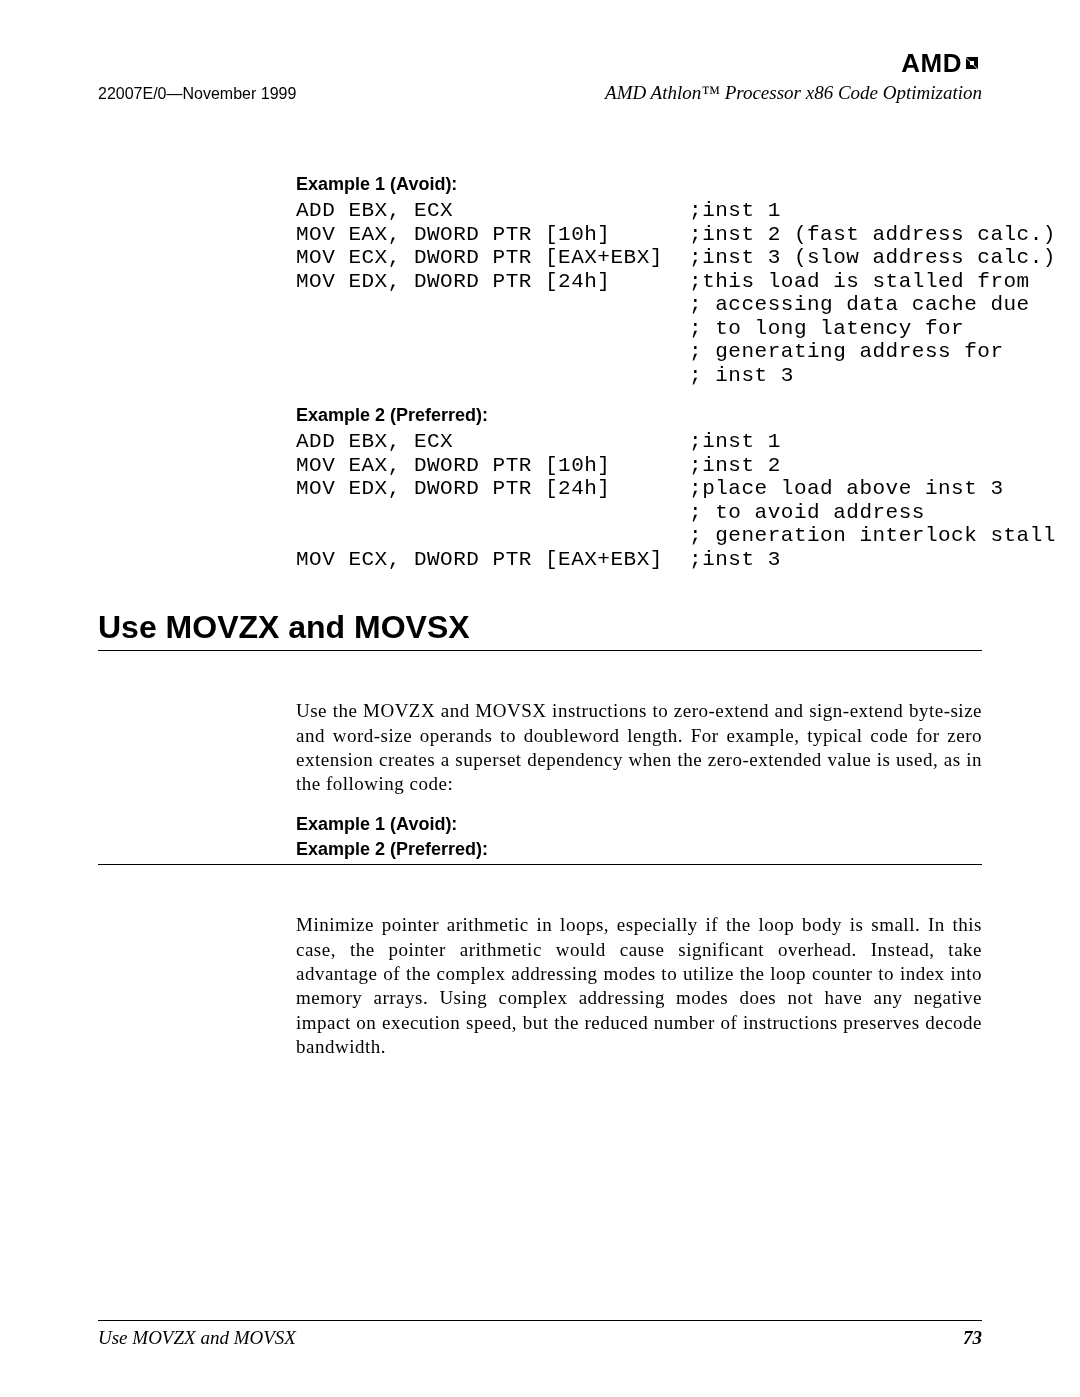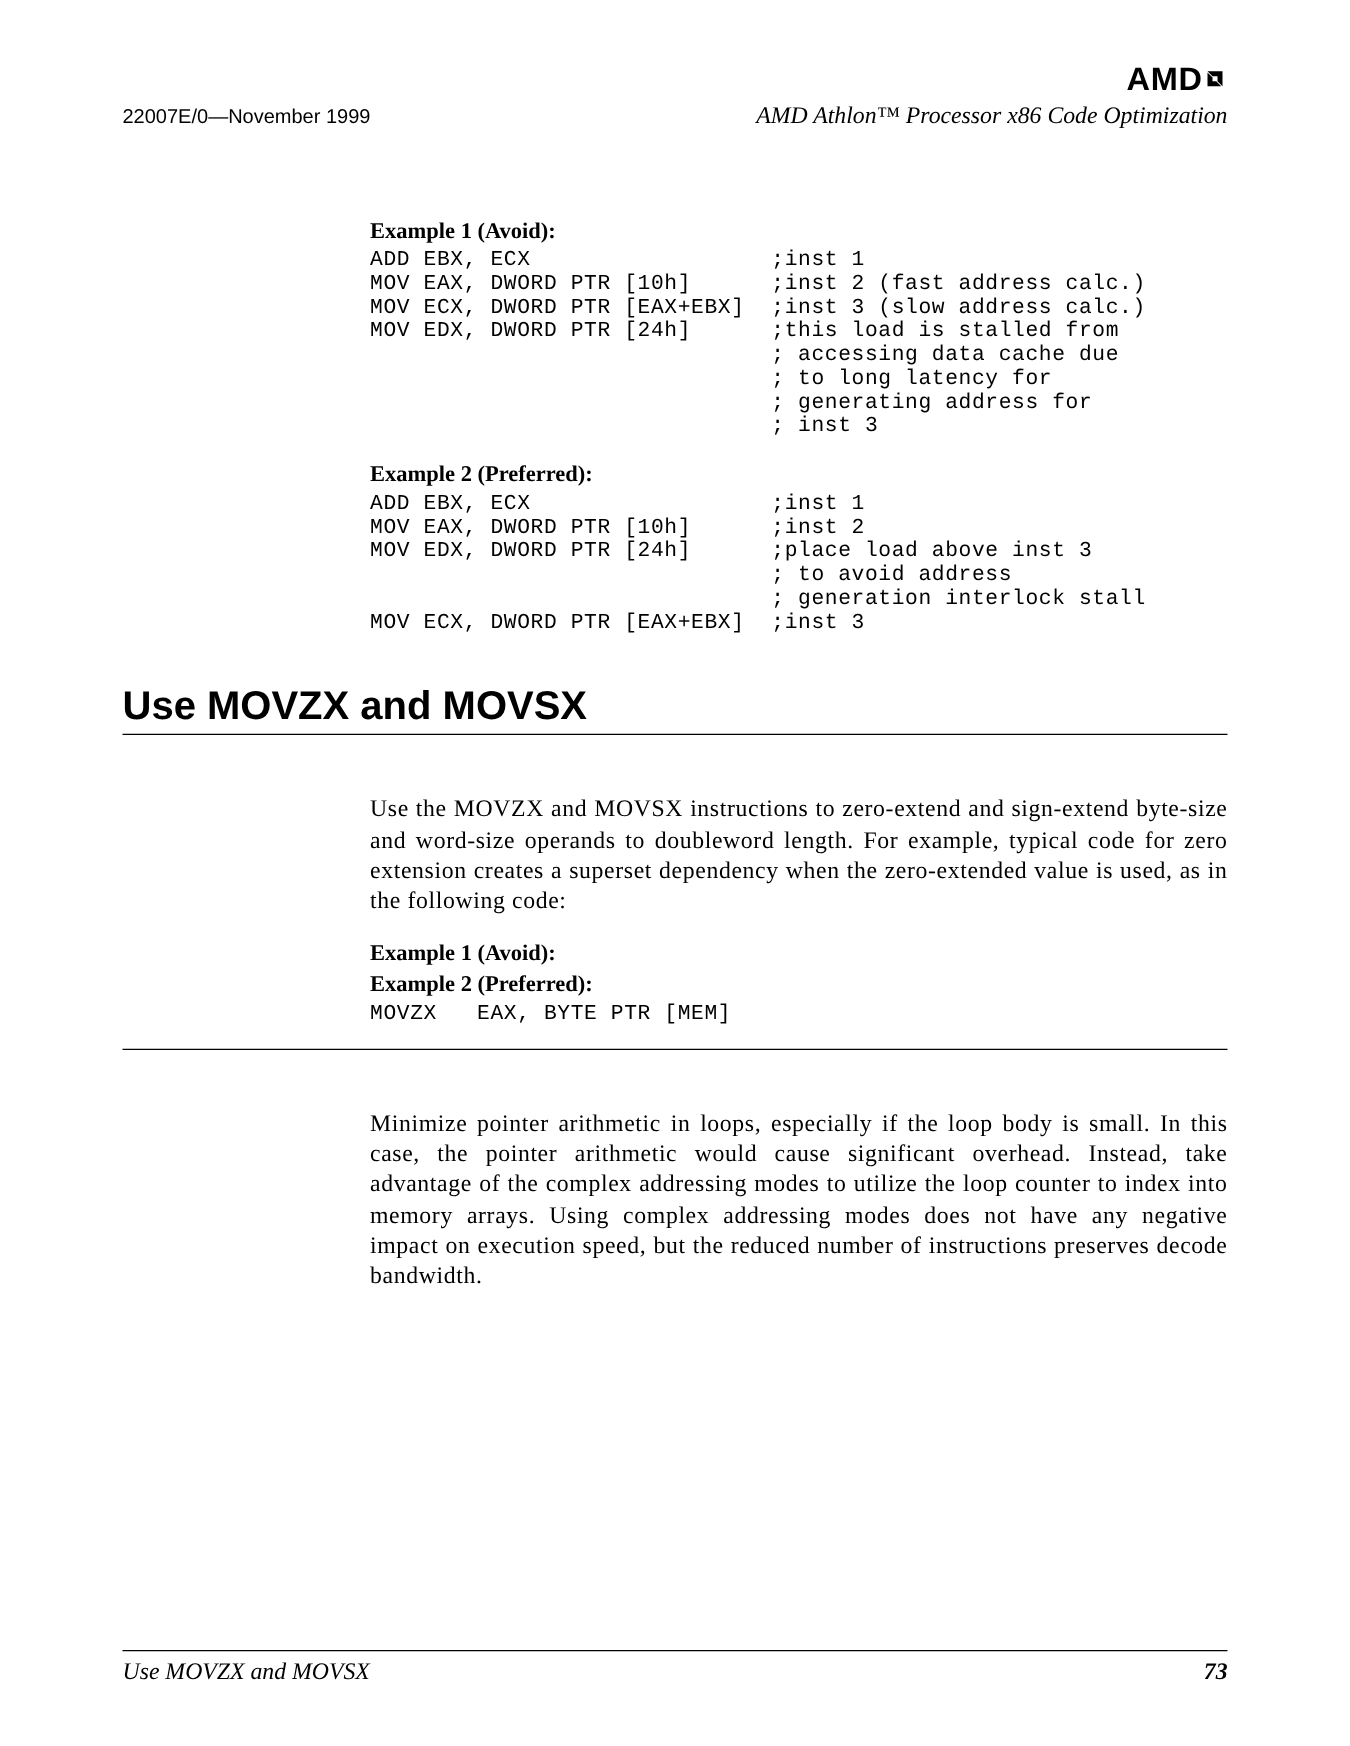--- a/index.html
+++ b/index.html
@@ -47,28 +47,28 @@
     font-size: 19px;
     text-align: center;
   }
   .content {
     margin-top: 70px;
   }
   .example-block {
     margin-left: 198px;
   }
   .example-title {
-    font-family: Liberation Serif, serif;
+    font-family: Liberation Sans, sans-serif;
     font-weight: 700;
     font-size: 18px;
     margin-bottom: 4px;
   }
   .code {
     font-family: 'Courier New', Courier, monospace;
-    font-size: 17px;
+    font-size: 21px;
     white-space: pre;
     letter-spacing: 0.5px;
     line-height: 1.12;
     margin-bottom: 18px;
   }
   .section-heading {
     font-family: Arial, Helvetica, sans-serif;
     font-weight: 900;
     font-size: 32px;
     margin-top: 38px;
@@ -144,21 +144,20 @@
 
     <h2 class="section-heading">Use MOVZX and MOVSX</h2>
     <hr class="section-rule">
 
     <p class="body-text">Use the MOVZX and MOVSX instructions to zero-extend and sign-extend byte-size and word-size operands to doubleword length. For example, typical code for zero extension creates a superset dependency when the zero-extended value is used, as in the following code:</p>
 
     <div class="example-block">
       <div class="example-title">Example 1 (Avoid):</div>
 
       <div class="example-title">Example 2 (Preferred):</div>
-      <div class="code">MOVZX   EAX, BYTE PTR [MEM]</div>
     </div>
 
     <hr class="section-rule">
 
     <p class="body-text">Minimize pointer arithmetic in loops, especially if the loop body is small. In this case, the pointer arithmetic would cause significant overhead. Instead, take advantage of the complex addressing modes to utilize the loop counter to index into memory arrays. Using complex addressing modes does not have any negative impact on execution speed, but the reduced number of instructions preserves decode bandwidth.</p>
 
   </div>
 
   <div class="footer">
     <div>Use MOVZX and MOVSX</div>

